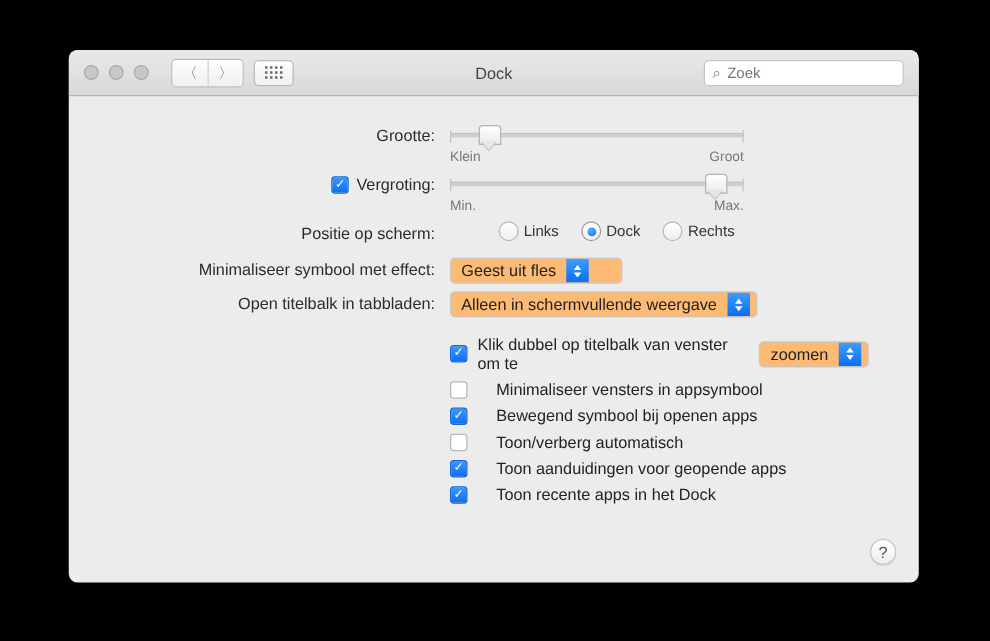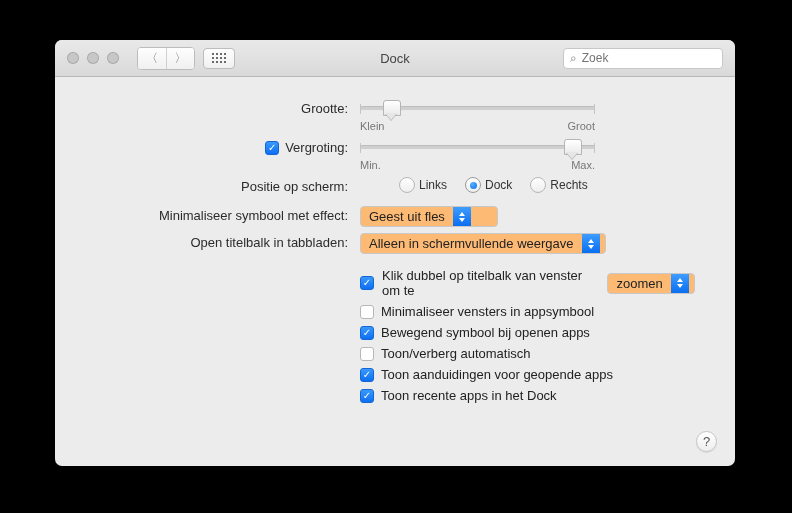--- a/index.html
+++ b/index.html
@@ -199,21 +199,21 @@
   .select .select-arrows::before,
   .select .select-arrows::after {
     content: ""; width: 0; height: 0;
     border-left: 3.5px solid transparent;
     border-right: 3.5px solid transparent;
   }
   .select .select-arrows::before { border-bottom: 4px solid #fff; margin-bottom: 1px; }
   .select .select-arrows::after { border-top: 4px solid #fff; margin-top: 1px; }
 
   .checklist { display: flex; flex-direction: column; gap: 6px; }
-  .check-item { display: flex; align-items: center; gap: 7px; }
+  .check-item { display: flex; align-items: center; gap: 23px; }
   .check-label { font-size: 13px; color: #222; }
 
   .inline-select { display: flex; align-items: center; gap: 8px; }
 
   .help-btn {
     position: absolute; right: 18px; bottom: 14px;
     width: 21px; height: 21px; border-radius: 50%;
     border: 1px solid #c5c5c5;
     background: linear-gradient(#fff,#eee);
     display: flex; align-items: center; justify-content: center;

